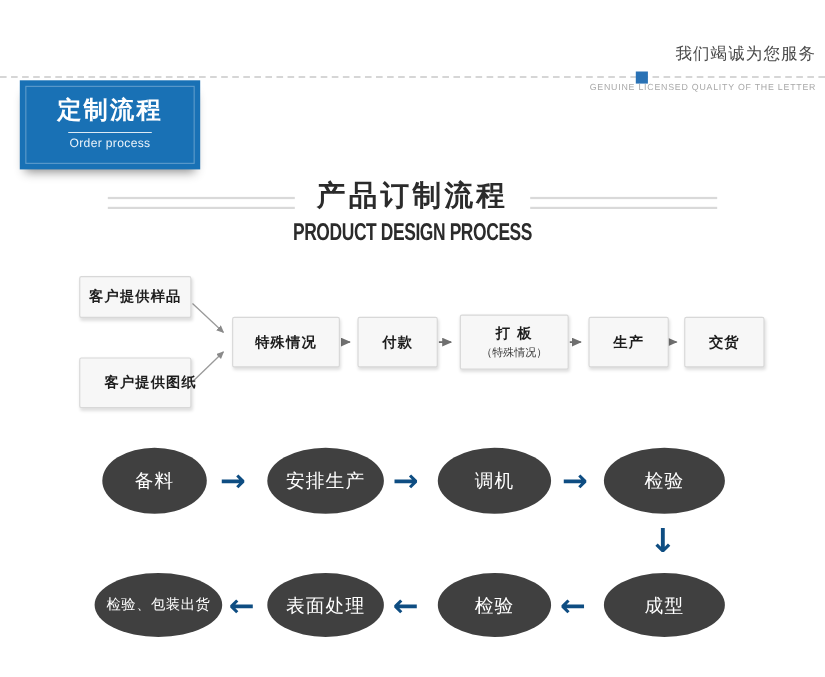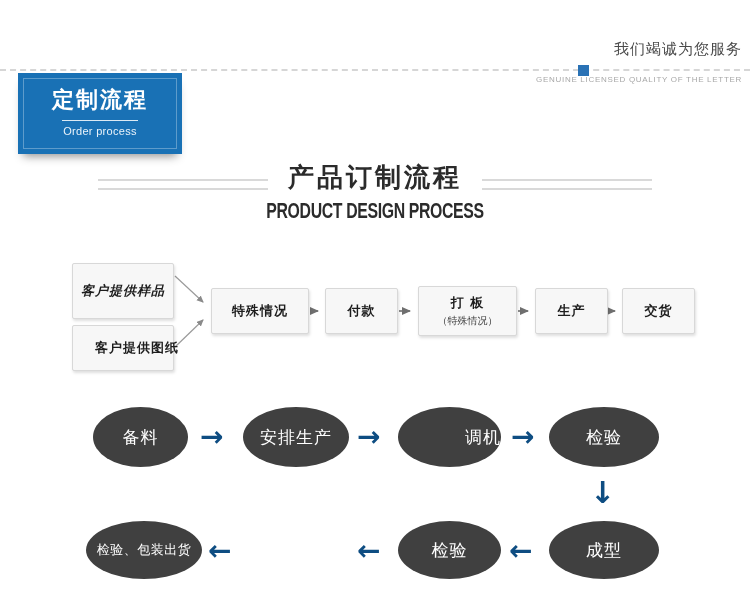--- a/index.html
+++ b/index.html
@@ -148,21 +148,21 @@
     letter-spacing: 1px;
     white-space: nowrap;
   }
   .fbox .sub {
     font-size: 10px;
     color: #3a3a3a;
     margin-top: 2px;
     white-space: nowrap;
   }
 
-  .b-sample  { left: 72px;  top: 263px; width: 102px; height: 56px; font-style: italic; }
+  .b-sample  { left: 72px;  top: 251px; width: 102px; height: 38px; }
   .b-drawing { left: 72px;  top: 325px; width: 102px; height: 46px; padding-left: 28px; }
   .b-comm    { left: 211px; top: 288px; width: 98px;  height: 46px; }
   .b-pay     { left: 325px; top: 288px; width: 73px;  height: 46px; }
   .b-proof   { left: 418px; top: 286px; width: 99px;  height: 50px; }
   .b-produce { left: 535px; top: 288px; width: 73px;  height: 46px; }
   .b-deliver { left: 622px; top: 288px; width: 73px;  height: 46px; }
 
   .svg-layer {
     position: absolute;
     left: 0; top: 0;
@@ -181,21 +181,21 @@
     color: #ffffff;
     font-size: 17px;
     letter-spacing: 1px;
     font-family: "DejaVu Sans", "Liberation Sans", sans-serif;
     white-space: nowrap;
   }
   .oval.small { font-size: 13px; letter-spacing: 0.5px; }
 
   .o1 { left: 93px;  top: 407px; width: 95px;  height: 60px; }
   .o2 { left: 243px; top: 407px; width: 106px; height: 60px; }
-  .o3 { left: 398px; top: 407px; width: 103px; height: 60px; justify-content: flex-end; }
+  .o3 { left: 398px; top: 407px; width: 103px; height: 60px; }
   .o4 { left: 549px; top: 407px; width: 110px; height: 60px; }
 
   .o5 { left: 86px;  top: 521px; width: 116px; height: 58px; }
   .o6 { left: 243px; top: 521px; width: 106px; height: 58px; }
   .o7 { left: 398px; top: 521px; width: 103px; height: 58px; }
   .o8 { left: 549px; top: 521px; width: 110px; height: 58px; }
 
   .arrow-g {
     position: absolute;
     color: #0e4d82;
@@ -299,20 +299,23 @@
   <div class="oval o4">
     <span>检验</span>
   </div>
 
   <div class="arrow-g ad1">↓</div>
 
   <div class="oval o5 small">
     <span>检验、包装出货</span>
   </div>
   <div class="arrow-g al1">←</div>
+  <div class="oval o6">
+    <span>表面处理</span>
+  </div>
   <div class="arrow-g al2">←</div>
   <div class="oval o7">
     <span>检验</span>
   </div>
   <div class="arrow-g al3">←</div>
   <div class="oval o8">
     <span>成型</span>
   </div>
 
 </div>

